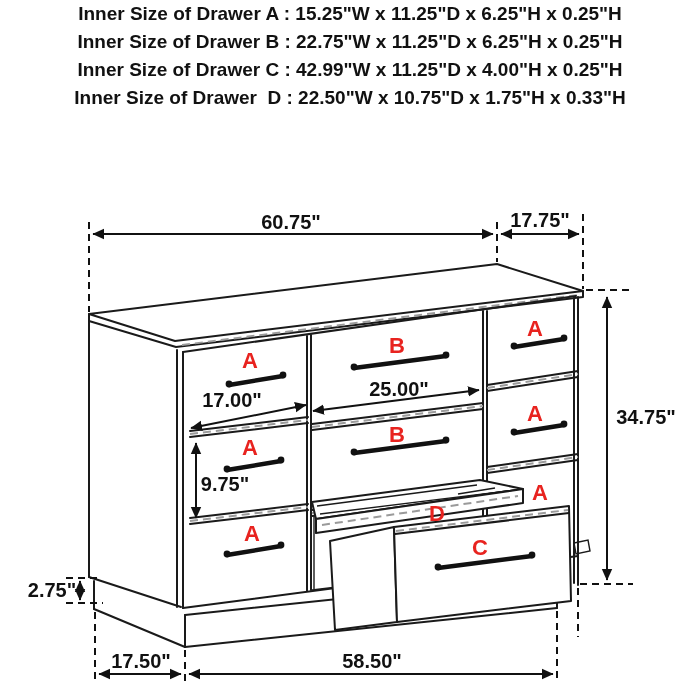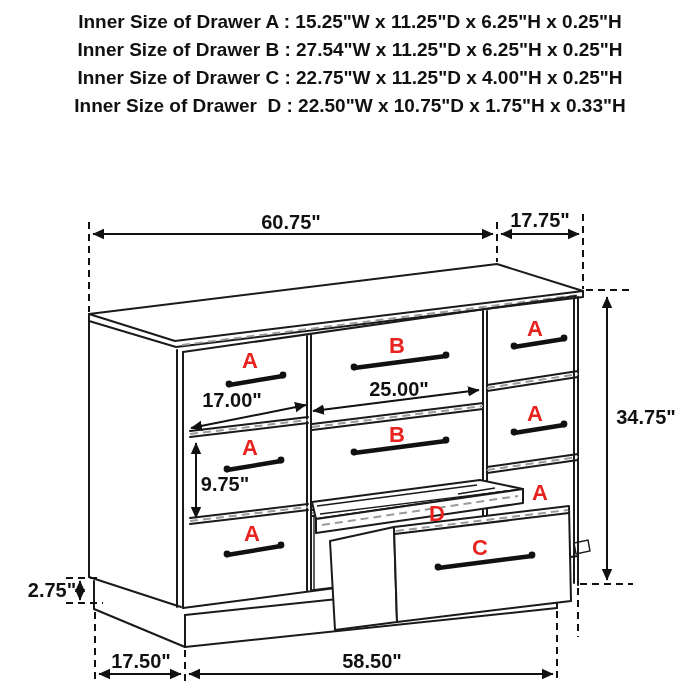--- a/index.html
+++ b/index.html
@@ -1,18 +1,18 @@
 <!DOCTYPE html>
 <html><head>
 <meta charset="utf-8">
 <style>
   html,body{margin:0;padding:0;background:#fff;}
   #stage{position:relative;width:700px;height:700px;background:#fff;overflow:hidden;
          font-family:"Liberation Sans","DejaVu Sans",sans-serif;}
-  #size-table{position:absolute;top:8px;left:0;width:700px;text-align:center;
+  #size-table{position:absolute;top:0;left:0;width:700px;text-align:center;
               font-weight:bold;font-size:19px;line-height:28px;color:#111;}
   #size-table div{white-space:pre;}
   svg text{font-family:"Liberation Sans","DejaVu Sans",sans-serif;font-weight:bold;}
   .dimtxt{font-size:20px;fill:#111;}
   .redtxt{font-size:22px;}
   .ln{stroke:#1a1a1a;stroke-width:2;fill:none;stroke-linejoin:round;stroke-linecap:round;}
   .thin{stroke:#1a1a1a;stroke-width:1.4;fill:none;}
   .stripe{stroke:#9a9a9a;stroke-width:2;fill:none;stroke-dasharray:8 5;}
   .dash{stroke:#111;stroke-width:2;fill:none;stroke-dasharray:7 5;}
   .dim{stroke:#111;stroke-width:2;fill:none;}
@@ -20,22 +20,22 @@
   .bar{stroke:#111;stroke-width:4.5;stroke-linecap:round;fill:none;}
   .knob{fill:#111;stroke:none;}
 </style>
 </head>
 <body>
 
 <div id="stage">
 
   <div id="size-table">
     <div>Inner Size of Drawer A : 15.25"W x 11.25"D x 6.25"H x 0.25"H</div>
-    <div>Inner Size of Drawer B : 27.54"W x 11.25"D x 6.25"H x 0.25"H</div>
-    <div>Inner Size of Drawer C : 22.75"W x 11.25"D x 4.00"H x 0.25"H</div>
+    <div>Inner Size of Drawer B : 22.75"W x 11.25"D x 6.25"H x 0.25"H</div>
+    <div>Inner Size of Drawer C : 42.99"W x 11.25"D x 4.00"H x 0.25"H</div>
     <div>Inner Size of Drawer  D : 22.50"W x 10.75"D x 1.75"H x 0.33"H</div>
   </div>
 
   <svg width="700" height="700" viewBox="0 0 700 700">
     <defs>
       <marker id="ah" viewBox="0 0 10 10" refX="8.5" refY="5" markerWidth="6.5" markerHeight="6.5" orient="auto-start-reverse">
           <path d="M0,1L9,5L0,9Z" fill="#111"></path>
         </marker>
     </defs>
 

